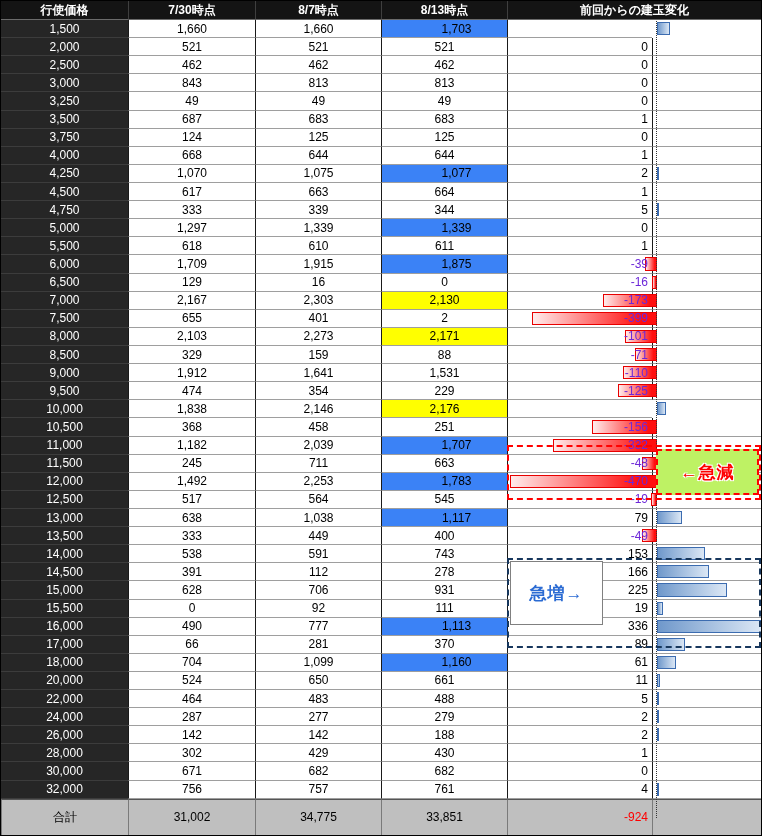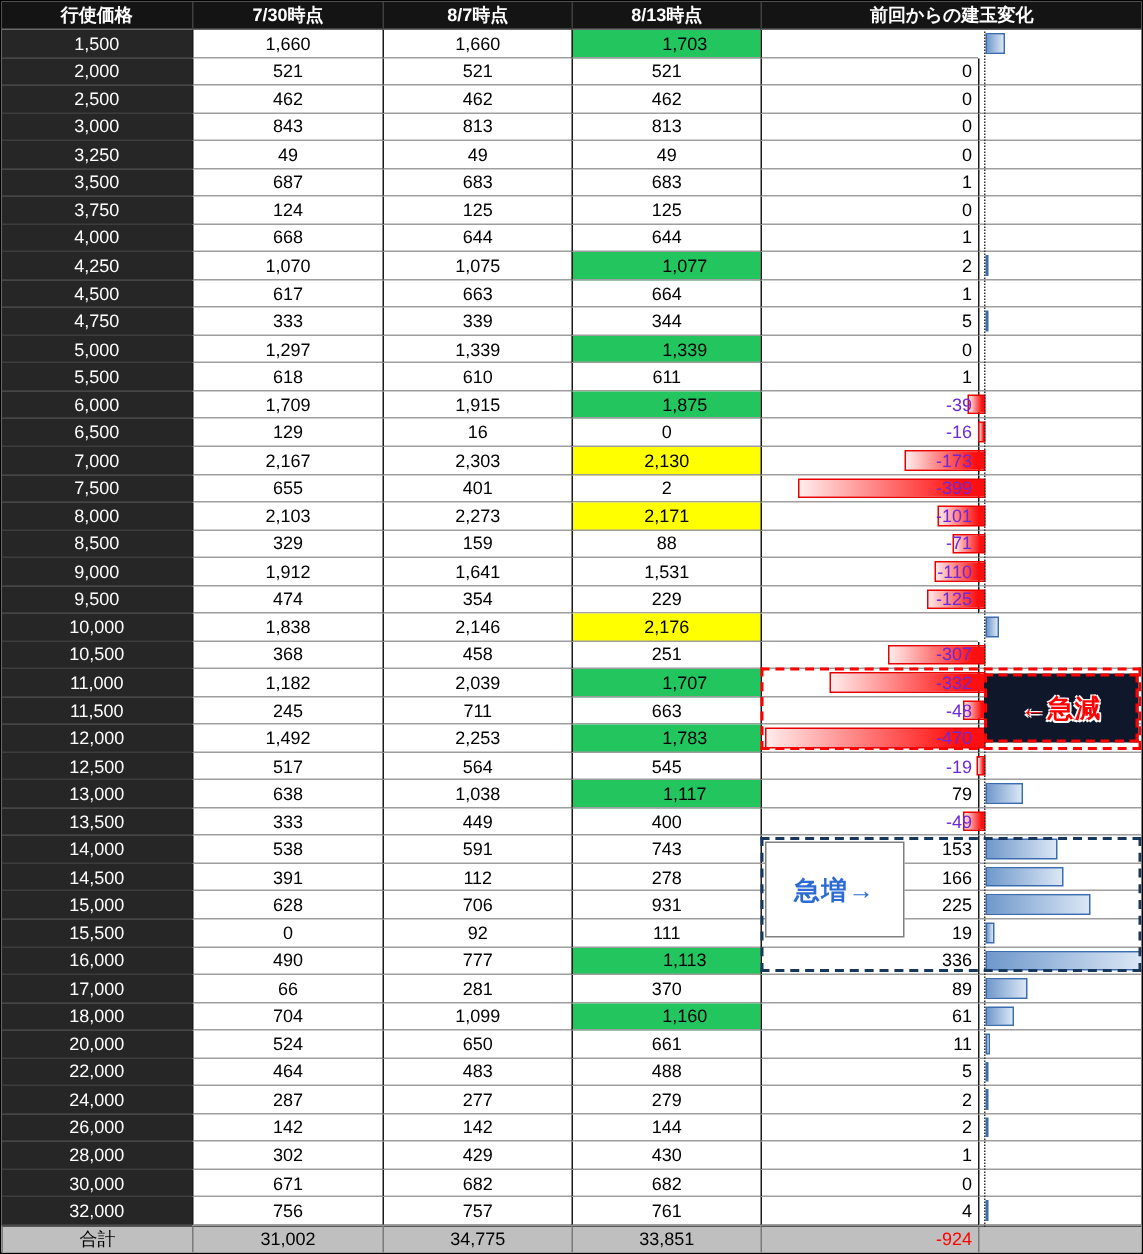--- a/index.html
+++ b/index.html
@@ -7,51 +7,51 @@
   .sheet {
     position:relative; width:762px; height:836px;
     background:#fff; border:1px solid #000;
     display:flex; flex-direction:column;
     font-family:"Liberation Sans","DejaVu Sans",sans-serif;
     font-size:12px; color:#000; overflow:hidden;
   }
   .row { display:grid; grid-template-columns:127px 127px 126px 126px 145px 1fr; }
   .row.header { height:19px; flex:none; background:#141414; }
   .row.data  { flex:1 1 auto; position:relative; min-height:0; }
-  .row.total { height:18px; flex:none; background:#bfbfbf; }
+  .row.total { height:36px; flex:none; background:#bfbfbf; }
   .cell {
     display:flex; align-items:center; justify-content:center;
     border-left:1px solid #1a1a1a; border-bottom:1px solid #9e9e9e;
     overflow:hidden; white-space:nowrap; line-height:1;
   }
   .cell:first-child { border-left:none; }
   .header .cell {
     background:#141414; color:#fff; font-weight:bold;
     border-left:1px solid #3f3f3f; border-bottom:1px solid #6b6b6b;
   }
   .header .cell:first-child { border-left:none; }
   .h-change { grid-column:5/7; }
   .c-strike { background:#262626; color:#fff; border-bottom:1px solid #3c3c3c;text-align:right; }
-  .c-813.green  { background:#22c55e;padding-left:24px; }
+  .c-813.green  { background:#3b82f6;padding-left:24px; }
   .c-813.yellow { background:#ffff00; }
   .c-change { justify-content:flex-end; padding-right:4px; position:relative; z-index:2; }
   .c-change.neg { color:#6d28d9; }
   .bar { position:absolute; top:2px; bottom:3px; z-index:1; }
   .bar.pos { background:linear-gradient(to right,#6f98cb,#dbe7f5); border:1px solid #3c6cb0; }
   .bar.neg { background:linear-gradient(to right,#ffecec,#ff0f0f 88%); border:1px solid #e80000; }
   .axis { position:absolute; left:655px; top:20px; height:797px; width:0;
           border-left:1px dotted #333; z-index:3; }
   .total .cell { background:#bfbfbf; border-top:1px solid #555; border-bottom:none;
                  border-left:1px solid #7a7a7a; }
   .total .c-change { color:#ff0000; }
   .overlay { position:absolute; z-index:5; pointer-events:none; }
   #rect-red  { left:506px; top:444px; width:254px; height:55px; border:2px dashed #ff0000; }
   #rect-blue { left:506px; top:557px; width:254px; height:90px; border:2px dashed #17375d; }
   .note-box { position:absolute; display:flex; align-items:center; justify-content:center; }
-  #box-red  { left:655px; top:448px; width:103px; height:46px; background:#0f172a;
+  #box-red  { left:655px; top:448px; width:103px; height:46px; background:#bef264;
               border:2px dashed #ff0000; z-index:6; }
   #box-blue { left:509px; top:560px; width:93px;  height:64px; background:#fff;
               border:1px solid #808080; z-index:4; }
   .t-red  { color:#ff0000; font-weight:bold; font-size:17px; letter-spacing:1px;
             text-shadow:1px 1px 0 #fff,-1px -1px 0 #fff,1px -1px 0 #fff,-1px 1px 0 #fff; }
   .t-blue { color:#2b6bd3; font-weight:bold; font-size:17px; letter-spacing:1px;
             text-shadow:1px 1px 0 #fff,-1px -1px 0 #fff,1px -1px 0 #fff,-1px 1px 0 #fff; }
 </style>
 </head>
 <body>
@@ -250,21 +250,21 @@
     <div class="cell c-val">2,146</div>
     <div class="cell c-val c-813 yellow">2,176</div>
     <div class="cell c-bar"></div>
   <div class="bar pos" style="width: 9px; left: 656px;"></div>
     </div>
     <div class="row data">
     <div class="cell c-strike">10,500</div>
     <div class="cell c-val">368</div>
     <div class="cell c-val">458</div>
     <div class="cell c-val c-813">251</div>
-    <div class="cell c-change neg">-307</div>
+    <div class="cell c-change neg">-156</div>
     <div class="cell c-bar"></div>
   <div class="bar neg" style="width: 65px; left: 591px;"></div>
     </div>
     <div class="row data">
     <div class="cell c-strike">11,000</div>
     <div class="cell c-val">1,182</div>
     <div class="cell c-val">2,039</div>
     <div class="cell c-val c-813 green">1,707</div>
     <div class="cell c-change neg">-332</div>
     <div class="cell c-bar"></div>
@@ -402,21 +402,21 @@
     <div class="cell c-val">277</div>
     <div class="cell c-val c-813">279</div>
     <div class="cell c-change">2</div>
     <div class="cell c-bar"></div>
   <div class="bar pos" style="width: 1px; left: 656px;"></div>
     </div>
     <div class="row data">
     <div class="cell c-strike">26,000</div>
     <div class="cell c-val">142</div>
     <div class="cell c-val">142</div>
-    <div class="cell c-val c-813">144</div>
+    <div class="cell c-val c-813">188</div>
     <div class="cell c-change">2</div>
     <div class="cell c-bar"></div>
   <div class="bar pos" style="width: 1px; left: 656px;"></div>
     </div>
     <div class="row data">
     <div class="cell c-strike">28,000</div>
     <div class="cell c-val">302</div>
     <div class="cell c-val">429</div>
     <div class="cell c-val c-813">430</div>
     <div class="cell c-change">1</div>

